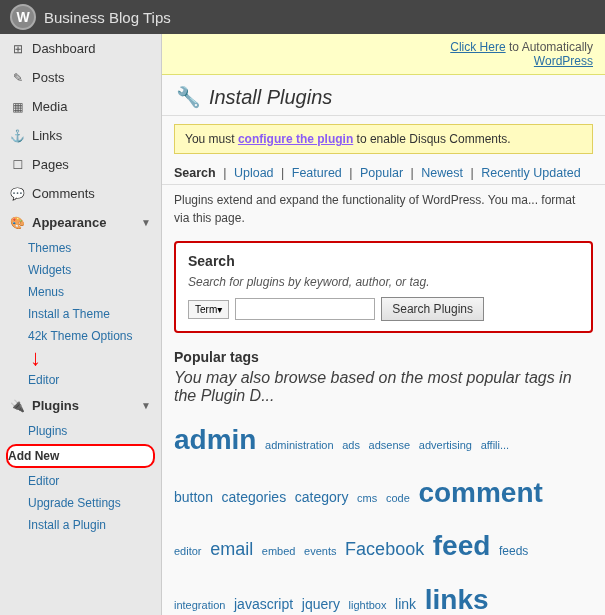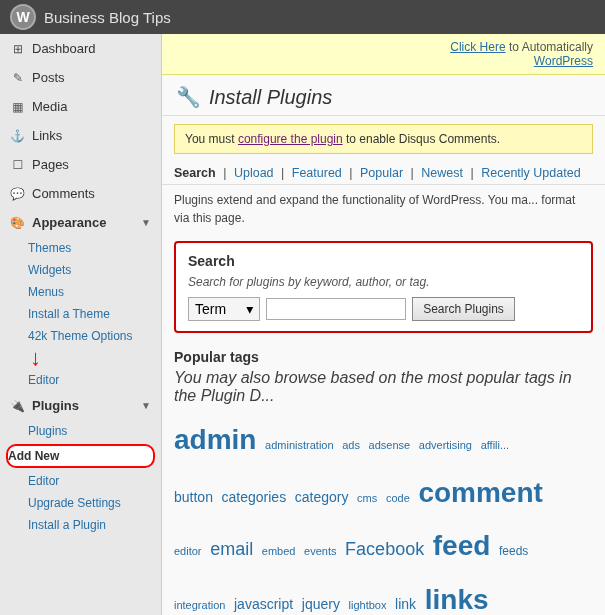--- a/index.html
+++ b/index.html
@@ -156,23 +156,23 @@
     
     .warning-bar {
       background: #fffbc0;
       border: 1px solid #e0d060;
       margin: 8px 12px;
       padding: 7px 10px;
       font-size: 12px;
       color: #333;
     }
     .warning-bar a {
-      color: #701a75;
+      color: #8b5cf6;
       text-decoration: underline;
-      font-weight: normal;
+      font-weight: bold;
     }
 
     
     .nav-tabs {
       padding: 4px 12px;
       font-size: 12.5px;
       color: #555;
       border-bottom: 1px solid #ddd;
     }
     .nav-tabs span {
@@ -224,22 +224,22 @@
       display: flex;
       align-items: center;
       gap: 6px;
     }
     .search-select {
       display: flex;
       align-items: center;
       border: 1px solid #aaa;
       background: #f5f5f5;
       padding: 3px 6px;
-      font-size: 14px;
-      gap: 20px;
+      font-size: 10px;
+      gap: 0;
       cursor: pointer;
     }
     .search-input {
       border: 1px solid #aaa;
       padding: 3px 6px;
       font-size: 12px;
       width: 140px;
     }
     .search-button {
       border: 1px solid #888;

